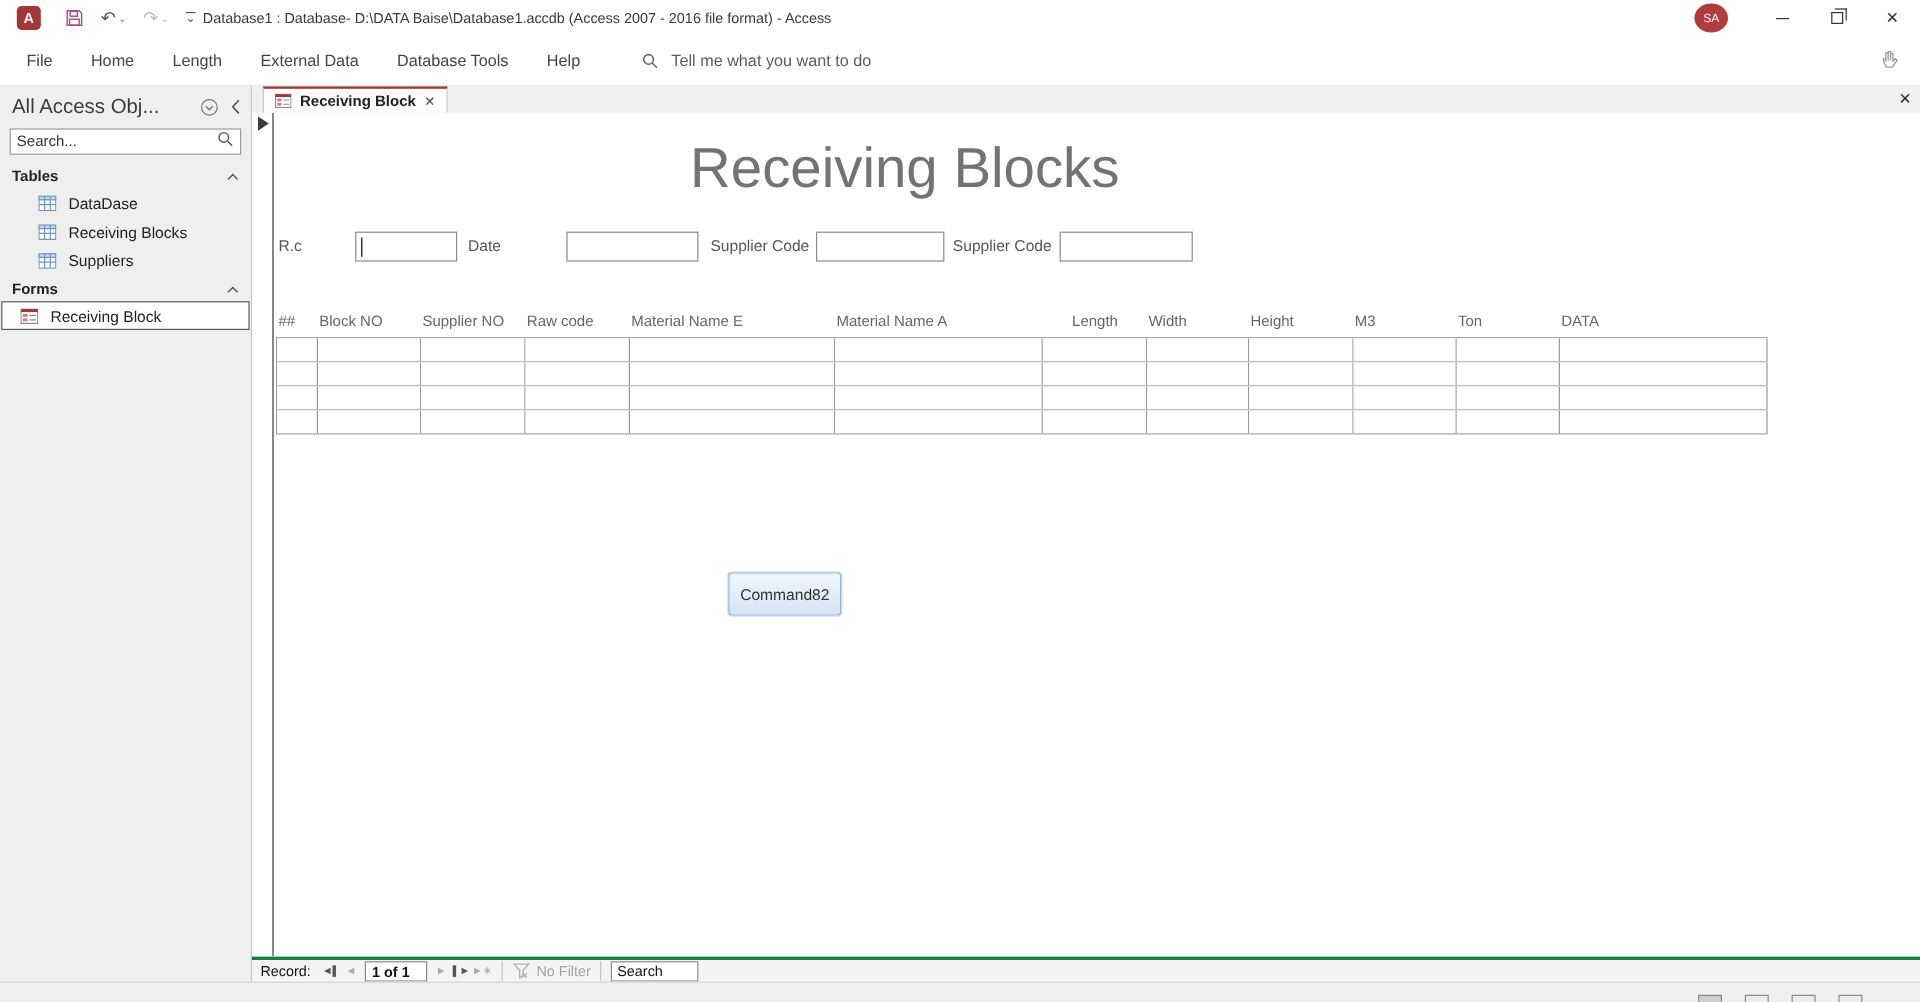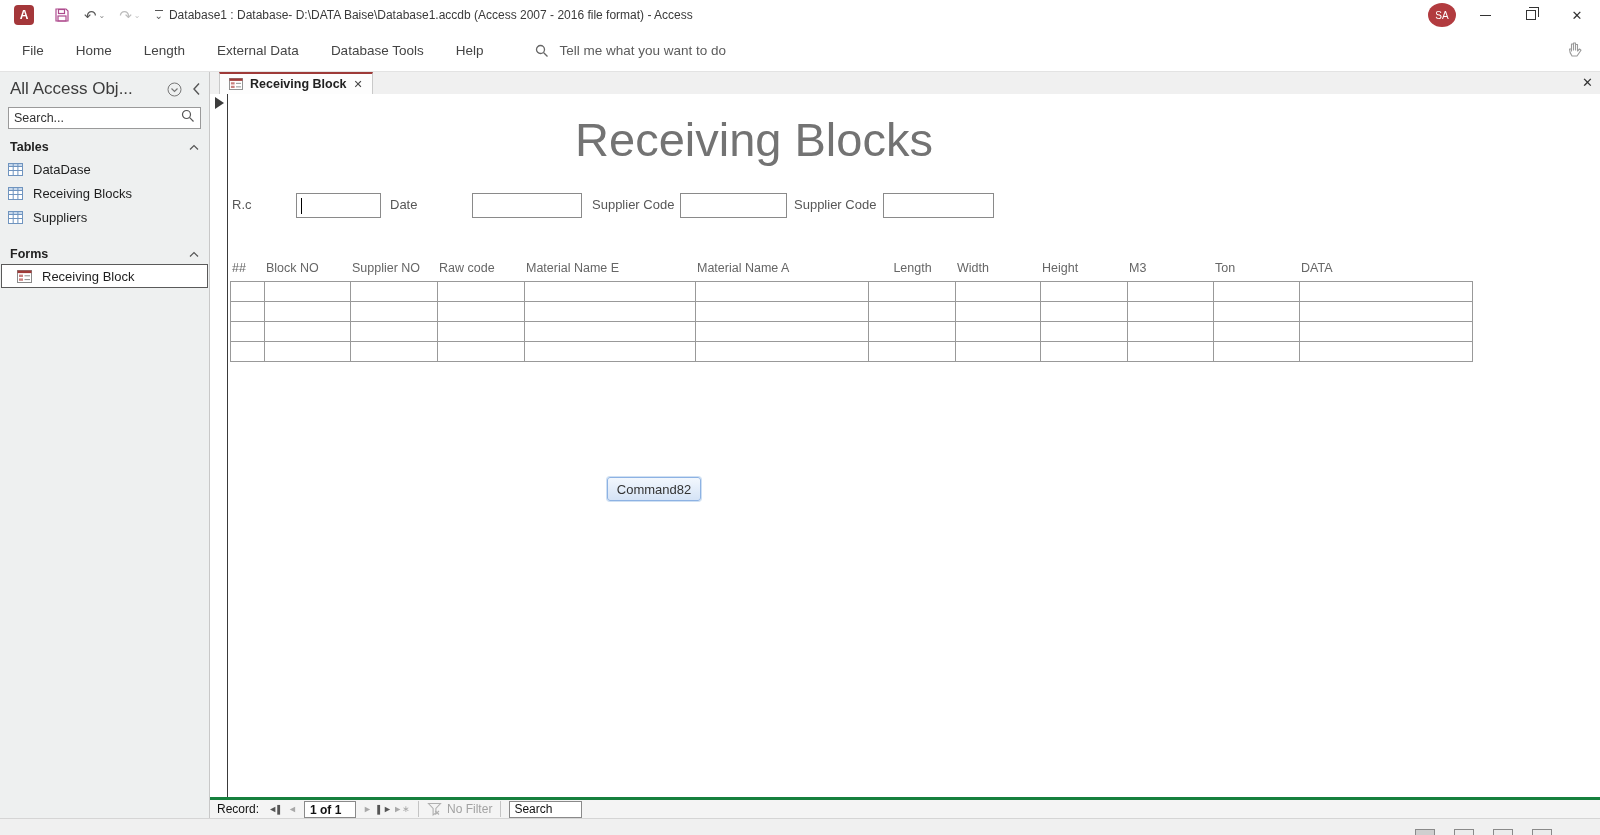--- a/index.html
+++ b/index.html
@@ -11,21 +11,21 @@
   .titlebar { height:30px; background:#fff; display:flex; align-items:center; position:relative; }
   .app-logo { width:20px; height:20px; margin-left:14px; border-radius:4px; background:#a4373a; color:#fff;
               font-size:12px; font-weight:bold; display:flex; align-items:center; justify-content:center; }
   .qat { display:flex; align-items:center; margin-left:14px; gap:2px; }
   .qat-btn { display:flex; align-items:center; padding:0 6px; height:24px; }
   .qat-glyph { font-size:15px; line-height:1; }
   .drop-caret { font-size:8px; color:#8a8a8a; margin-left:2px; }
   .title-text { font-size:12px; color:#3a3a3a; white-space:nowrap; }
   .tb-right { position:absolute; right:0; top:0; height:30px; display:flex; align-items:center; }
   .avatar { width:28px; height:24px; border-radius:50%; background:#b23b3f; color:#fff; font-size:10px;
-            display:flex; align-items:center; justify-content:center; margin-right:6px; }
+            display:flex; align-items:center; justify-content:center; margin-right:22px; }
   .winbtn { width:46px; height:30px; display:flex; align-items:center; justify-content:center; font-size:13px; color:#333; }
   .min-glyph { display:inline-block; width:11px; border-top:1px solid #333; }
   .restore-glyph { position:relative; width:10px; height:10px; border:1px solid #333; background:#fff; }
   .restore-glyph::before { content:""; position:absolute; left:2px; top:-4px; width:9px; height:9px; border:1px solid #333; border-left:none; border-bottom:none; }
 
   
   .ribbon { height:42px; background:#fff; border-bottom:1px solid #e3e3e3; display:flex; align-items:center; position:relative; }
   .ribbon-tab { font-size:13.5px; color:#444; padding:0 16px; height:40px; display:flex; align-items:center; }
   .ribbon-tab:first-child { margin-left:6px; }
   .tellme { display:flex; align-items:center; margin-left:36px; gap:10px; }
@@ -40,21 +40,21 @@
   .sb-header { display:flex; align-items:center; padding:7px 8px 4px 10px; }
   .sb-title { font-size:17px; color:#3c3c3c; white-space:nowrap; overflow:hidden; flex:1; }
   .sb-hicon { margin-left:4px; display:flex; align-items:center; }
   .sb-search { margin:4px 8px 6px 8px; height:22px; background:#fff; border:1px solid #9a9a9a; display:flex; align-items:center; }
   .sb-search input { border:none; outline:none; flex:1; font-size:12.5px; padding-left:5px; background:transparent; color:#222;
                      font-family:"Liberation Sans","DejaVu Sans",sans-serif; }
   .sb-search input::placeholder { color:#333; opacity:1; }
   .sb-search .mag { margin-right:5px; }
   .sb-section { display:flex; align-items:center; padding:5px 10px 3px 10px; }
   .sb-section-label { font-size:12.5px; font-weight:bold; color:#222; flex:1; }
-  .sb-item { display:flex; align-items:center; height:24px; padding-left:8px; font-size:13px; color:#1e1e1e; }
+  .sb-item { display:flex; align-items:center; height:24px; padding-left:32px; font-size:13px; color:#1e1e1e; }
   .sb-item .lbl { margin-left:10px; }
   .sb-item.selected { background:#fff; border:1px solid #5a5a5a; padding-left:15px; margin:0 1px; }
 
   
   .main { flex:1; display:flex; flex-direction:column; position:relative; background:#fff; }
   .tabbar { height:22px; background:#f0f0f0; display:flex; position:relative; flex:none; }
   .doc-tab { display:flex; align-items:center; margin-left:9px; padding:0 9px; background:#fdfdfd;
              border:1px solid #c9c9c9; border-top:2px solid #9e3a38; border-bottom:none; gap:7px; }
   .doc-tab-label { font-size:12.5px; font-weight:bold; color:#222; }
   .tab-close { font-size:11px; color:#444; }
@@ -70,21 +70,21 @@
   .f-label { position:absolute; font-size:13px; color:#575757; white-space:nowrap; }
   .f-input { position:absolute; height:25px; background:#fff; border:1px solid #8a8a8a; }
   .caret { position:absolute; left:4px; top:4px; width:1px; height:16px; background:#000; }
 
   .grid-header-row { position:absolute; left:20px; top:165px; display:flex; }
   .ghc { font-size:12.5px; color:#666; padding:2px 0 0 2px; height:20px; }
   .grid-body { position:absolute; left:20px; top:187px; border-top:1px solid #999; border-left:1px solid #999; }
   .grow { display:flex; border-bottom:1px solid #999; }
   .gcell { height:19px; border-right:1px solid #999; background:#fff; }
 
-  .cmd-btn { position:absolute; left:397px; top:383px; width:94px; height:24px;
+  .cmd-btn { position:absolute; left:397px; top:383px; width:94px; height:36px;
              background:linear-gradient(#f2f7fd,#d5e3f6); border:1px solid #8db2e3; border-radius:3px;
              box-shadow:0 0 0 1px #cfe0f3; font-size:13px; color:#333;
              font-family:"Liberation Sans","DejaVu Sans",sans-serif; }
 
   
   .recordbar { height:21px; background:#f4f4f4; border-top:3px solid #15803d; display:flex; align-items:center;
                font-size:12px; color:#111; flex:none; }
   .rb-label { margin-left:7px; margin-right:8px; }
   .navbtn { width:17px; text-align:center; font-size:9px; color:#555; }
   .navbtn.dim { color:#a8a8a8; }
@@ -223,21 +223,21 @@
         <svg width="15" height="13" viewBox="0 0 15 13">
           <rect x="0.5" y="0.5" width="14" height="12" fill="#fff" stroke="#6f94bf"></rect>
           <rect x="0.5" y="0.5" width="14" height="3" fill="#c8d9ec" stroke="#6f94bf"></rect>
           <line x1="5.2" y1="0.5" x2="5.2" y2="12.5" stroke="#6f94bf"></line>
           <line x1="9.9" y1="0.5" x2="9.9" y2="12.5" stroke="#6f94bf"></line>
           <line x1="0.5" y1="7.5" x2="14.5" y2="7.5" stroke="#6f94bf"></line>
         </svg>
         <span class="lbl">Suppliers</span>
       </div>
 
-      <div class="sb-section" style="margin-top:13px">
+      <div class="sb-section" style="margin-top:0">
         <span class="sb-section-label">Forms</span>
         <svg width="10" height="7" viewBox="0 0 10 7">
           <polyline points="1,5.5 5,1.5 9,5.5" fill="none" stroke="#555" stroke-width="1.2"></polyline>
         </svg>
       </div>
 
       <div class="sb-item selected">
         <svg width="15" height="13" viewBox="0 0 15 13">
           <rect x="0.5" y="0.5" width="14" height="12" fill="#fff" stroke="#8a8a8a"></rect>
           <rect x="0.5" y="0.5" width="14" height="2.6" fill="#9e3a38"></rect>

